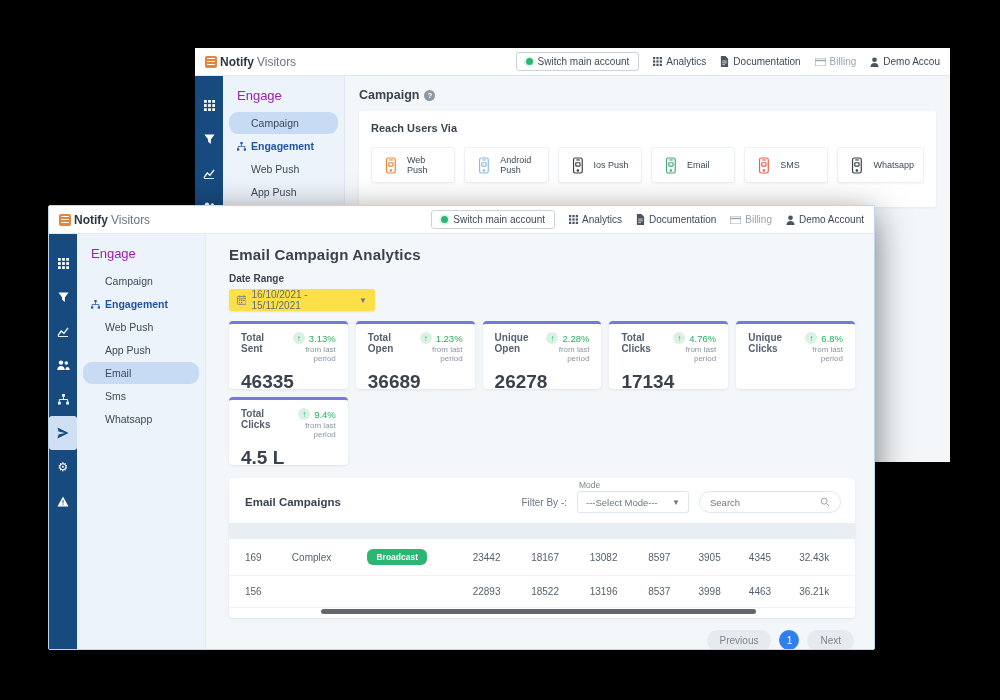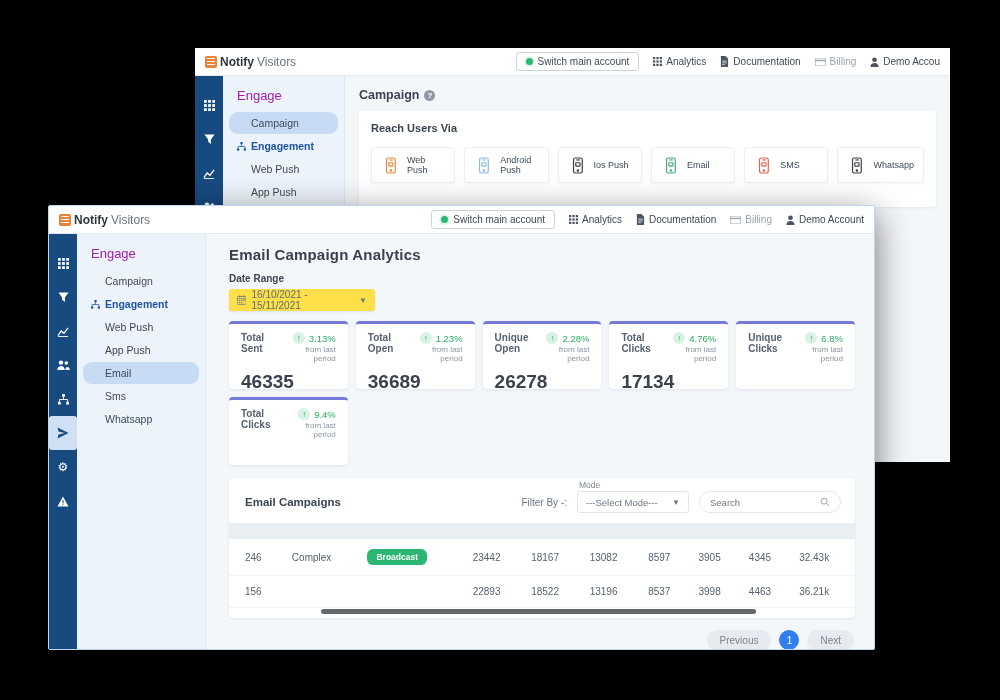--- a/index.html
+++ b/index.html
@@ -506,20 +506,21 @@
     <div class="stat-top">
       <span class="stat-label">Total Clicks</span>
       <span class="stat-delta-wrap">
         <span class="delta-line">
           <span class="up-circle">↑</span>
           <span class="delta">9.4%</span>
         </span>
         <span class="period">from last period</span>
       </span>
     </div>
+    <div class="stat-value">4.5 L</div>
   </div>
           </div>
 
         <div class="campaigns-card">
           <div class="camp-head">
             <span class="camp-title">Email Campaigns</span>
             <div class="camp-controls">
               <span class="filter-label">Filter By -:</span>
               <div class="mode-wrap">
                 <span class="mode-label">Mode</span>
@@ -547,21 +548,21 @@
                   <th class="th"></th>
                   <th class="th"></th>
                   <th class="th"></th>
                   <th class="th"></th>
                   <th class="th"></th>
                   <th class="th"></th>
                 </tr>
               </thead>
             <tbody>
                 <tr>
-    <td>246</td>
+    <td>169</td>
     <td>Complex</td>
     <td><span class="badge">Broadcast</span></td>
     <td>23442</td>
     <td>18167</td>
     <td>13082</td>
     <td>8597</td>
     <td>3905</td>
     <td>4345</td>
     <td>32.43k</td>
   </tr>

